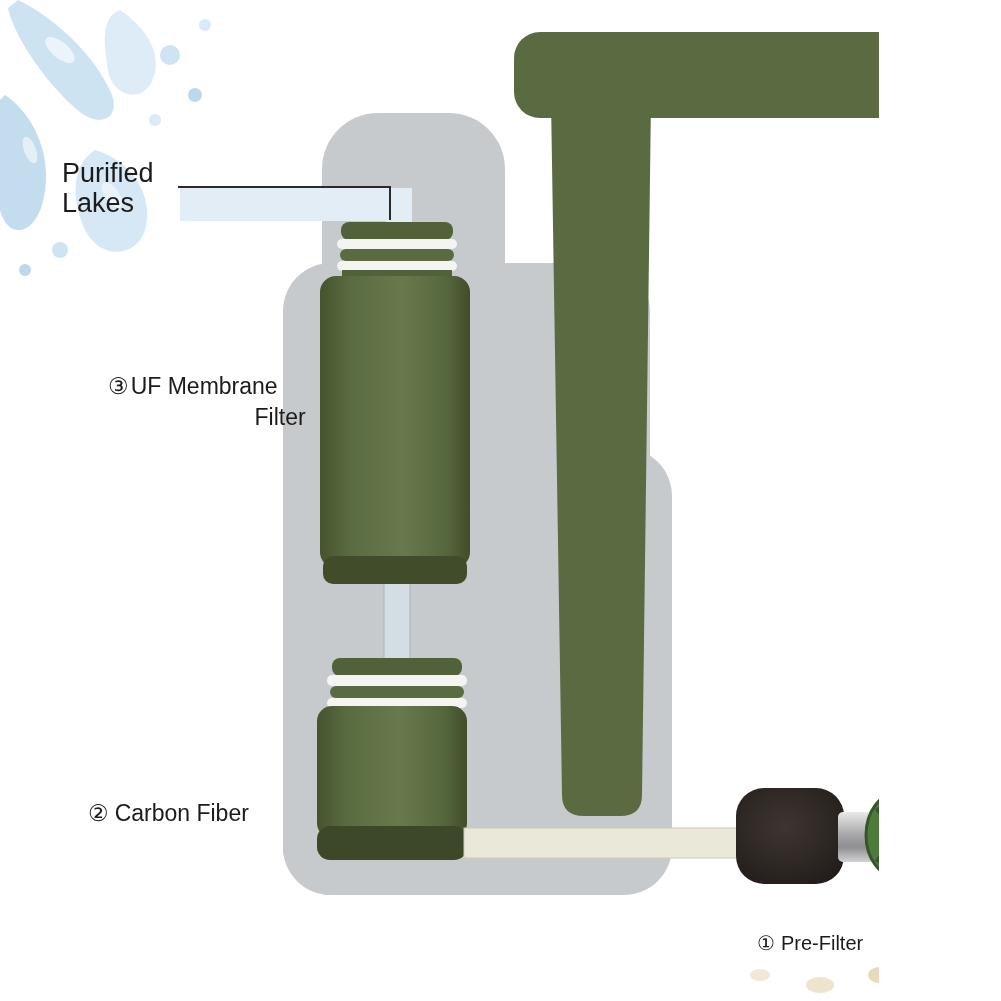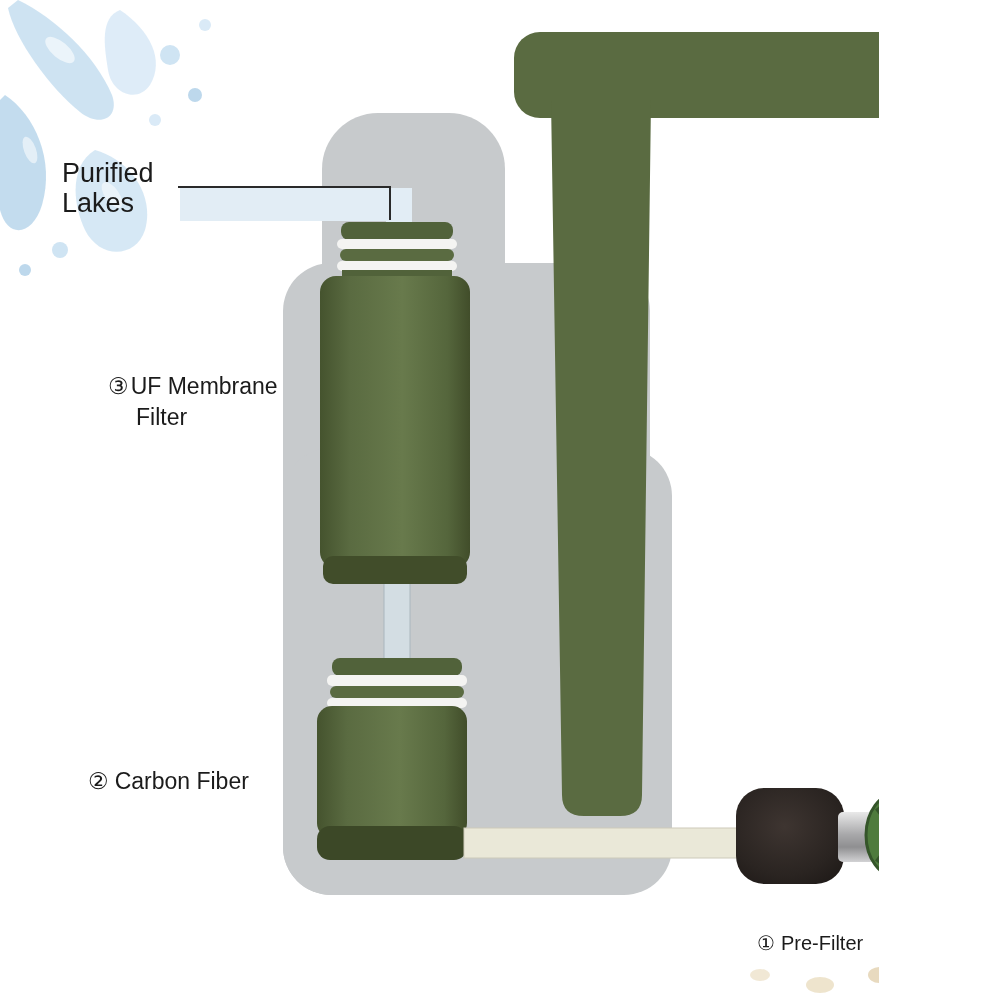--- a/index.html
+++ b/index.html
@@ -12,22 +12,22 @@
   }
   #stage svg{position:absolute;left:0;top:0;}
   .label{
     position:absolute;
     color:var(--text-color,#1b1b1b);
     font-family:"Liberation Sans",sans-serif;
     white-space:nowrap;
   }
   .purified{left:62px;top:158px;font-size:27px;line-height:30px;font-weight:500;}
   .uf{left:87px;top:371px;font-size:23px;line-height:31px;margin-left:21px;}
-  .uf .l2{text-align:left;transform:translateX(28px);}
-  .carbon{left:88px;top:768px;font-size:23px;}
+  .uf .l2{text-align:right;transform:translateX(28px);}
+  .carbon{left:88px;top:800px;font-size:23px;}
   .source{left:718px;top:696px;font-size:30px;line-height:34px;font-weight:500;}
   .prefilter{left:757px;top:931px;font-size:20px;}
   .num{margin-right:6px;}
   .num-tight{margin-right:2px;}
 </style>
 </head>
 <body>
 
 <div id="stage">
 

